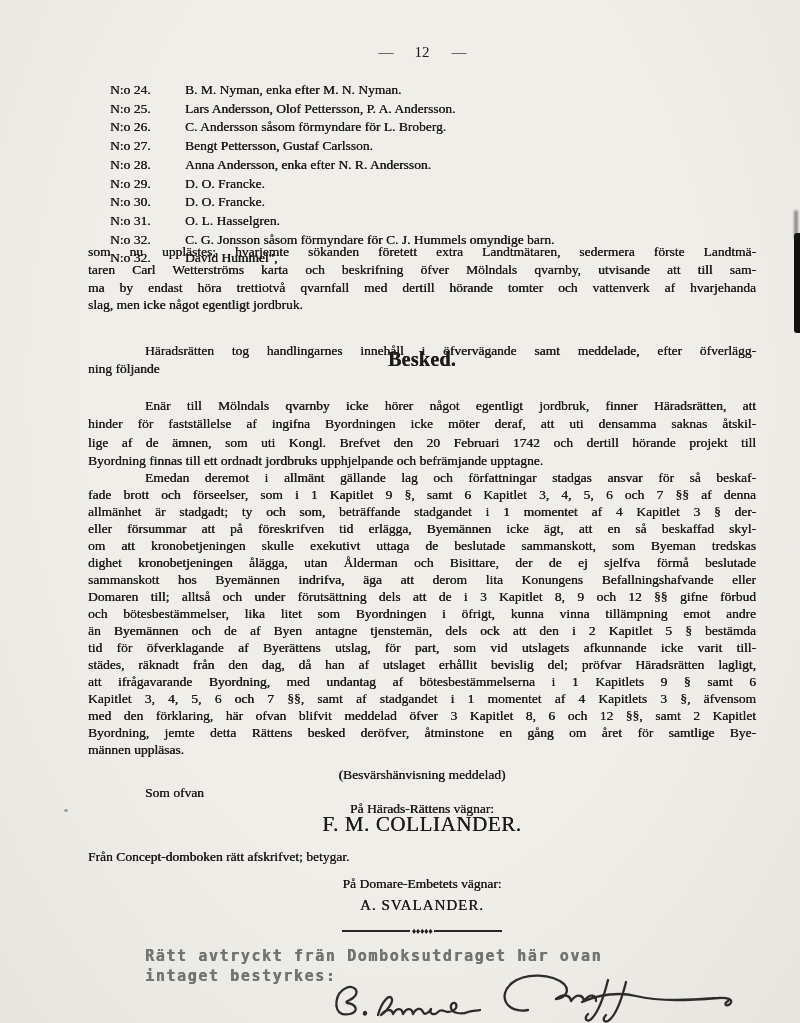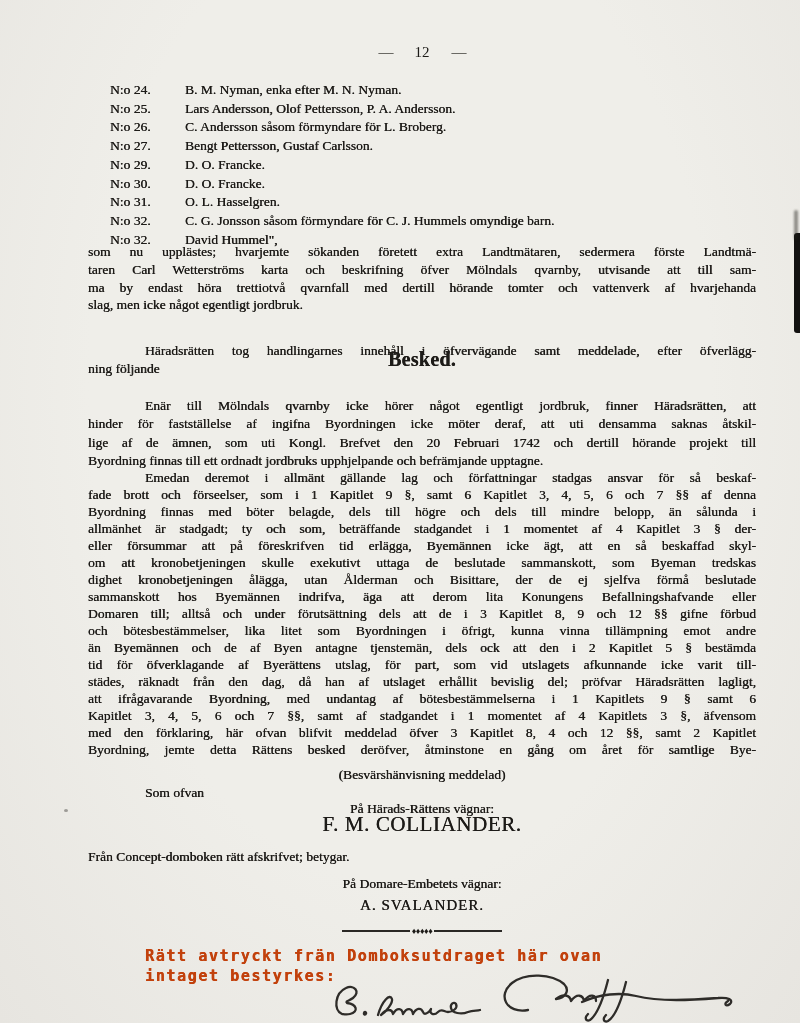--- a/index.html
+++ b/index.html
@@ -48,21 +48,21 @@
   #svalander   { top:897px; font-size:15px; letter-spacing:1px; }
 
   #divider { position:absolute; left:88px; width:668px; top:926px;
              display:flex; justify-content:center; align-items:center; }
   #divider .rule { width:68px; height:1.6px; background:#2a2825; }
   #divider .orn  { font-size:9px; letter-spacing:-0.5px; color:#1d1b18; padding:0 2px; line-height:10px; }
 
   
   #attest { position:absolute; left:145px; top:946px; width:520px;
             font-family:"DejaVu Sans Mono", monospace; font-weight:bold;
-            font-size:15px; line-height:20px; letter-spacing:1.6px; color:#c2410c;
+            font-size:15px; line-height:20px; letter-spacing:1.6px; color:#737373;
             text-shadow:0.4px 0 0 currentColor; }
 
   
   #sigs { position:absolute; left:320px; top:968px; }
   #sigs path { fill:none; stroke:#2e2c29; stroke-width:2.3; stroke-linecap:round; stroke-linejoin:round; }
 
   
   .artifact { position:absolute; }
   #edge-mark  { right:0; top:233px; width:6px; height:100px; background:#121110;
                 border-radius:3px 0 0 3px; filter:blur(0.4px); }
@@ -91,20 +91,24 @@
     </div>
   <div class="lrow">
       <span class="lno">N:o 26.</span>
       <span>C. Andersson såsom förmyndare för L. Broberg.</span>
     </div>
   <div class="lrow">
       <span class="lno">N:o 27.</span>
       <span>Bengt Pettersson, Gustaf Carlsson.</span>
     </div>
   <div class="lrow">
+      <span class="lno">N:o 28.</span>
+      <span>Anna Andersson, enka efter N. R. Andersson.</span>
+    </div>
+  <div class="lrow">
       <span class="lno">N:o 29.</span>
       <span>D. O. Francke.</span>
     </div>
   <div class="lrow">
       <span class="lno">N:o 30.</span>
       <span>D. O. Francke.</span>
     </div>
   <div class="lrow">
       <span class="lno">N:o 31.</span>
       <span>O. L. Hasselgren.</span>
@@ -136,35 +140,35 @@
 <div class="blk" id="para-besked1">
   <div class="jl ind">Enär till Mölndals qvarnby icke hörer något egentligt jordbruk, finner Häradsrätten, att</div>
   <div class="jl">hinder för fastställelse af ingifna Byordningen icke möter deraf, att uti densamma saknas åtskil-</div>
   <div class="jl">lige af de ämnen, som uti Kongl. Brefvet den 20 Februari 1742 och dertill hörande projekt till</div>
   <div class="ll">Byordning finnas till ett ordnadt jordbruks upphjelpande och befrämjande upptagne.</div>
 </div>
 
 <div class="blk" id="para-besked2">
   <div class="jl ind">Emedan deremot i allmänt gällande lag och författningar stadgas ansvar för så beskaf-</div>
   <div class="jl">fade brott och förseelser, som i 1 Kapitlet 9 §, samt 6 Kapitlet 3, 4, 5, 6 och 7 §§ af denna</div>
-  <div class="jl">Byordning finnas med böter belagde, dels till högre och dels till mindre belopp, än sålunda i</div>
   <div class="jl">allmänhet är stadgadt; ty och som, beträffande stadgandet i 1 momentet af 4 Kapitlet 3 § der-</div>
   <div class="jl">eller försummar att på föreskrifven tid erlägga, Byemännen icke ägt, att en så beskaffad skyl-</div>
   <div class="jl">om att kronobetjeningen skulle exekutivt uttaga de beslutade sammanskott, som Byeman tredskas</div>
   <div class="jl">dighet kronobetjeningen ålägga, utan Ålderman och Bisittare, der de ej sjelfva förmå beslutade</div>
   <div class="jl">sammanskott hos Byemännen indrifva, äga att derom lita Konungens Befallningshafvande eller</div>
   <div class="jl">Domaren till; alltså och under förutsättning dels att de i 3 Kapitlet 8, 9 och 12 §§ gifne förbud</div>
   <div class="jl">och bötesbestämmelser, lika litet som Byordningen i öfrigt, kunna vinna tillämpning emot andre</div>
   <div class="jl">än Byemännen och de af Byen antagne tjenstemän, dels ock att den i 2 Kapitlet 5 § bestämda</div>
   <div class="jl">tid för öfverklagande af Byerättens utslag, för part, som vid utslagets afkunnande icke varit till-</div>
   <div class="jl">städes, räknadt från den dag, då han af utslaget erhållit bevislig del; pröfvar Häradsrätten lagligt,</div>
   <div class="jl">att ifrågavarande Byordning, med undantag af bötesbestämmelserna i 1 Kapitlets 9 § samt 6</div>
   <div class="jl">Kapitlet 3, 4, 5, 6 och 7 §§, samt af stadgandet i 1 momentet af 4 Kapitlets 3 §, äfvensom</div>
-  <div class="jl">med den förklaring, här ofvan blifvit meddelad öfver 3 Kapitlet 8, 4 och 12 §§, samt 2 Kapitlet</div>
+  <div class="jl">med den förklaring, här ofvan blifvit meddelad öfver 3 Kapitlet 8, 6 och 12 §§, samt 2 Kapitlet</div>
   <div class="jl">Byordning, jemte detta Rättens besked deröfver, åtminstone en gång om året för samtlige Bye-</div>
+  <div class="ll">männen uppläsas.</div>
 </div>
 
 <div class="blk ctr" id="appeal-note">(Besvärshänvisning meddelad)</div>
 <div class="blk" id="som-ofvan">Som ofvan</div>
 <div class="blk ctr" id="harads">På Härads-Rättens vägnar:</div>
 <div class="blk ctr" id="colliander">F. M. COLLIANDER.</div>
 <div class="blk" id="concept">Från Concept-domboken rätt afskrifvet; betygar.</div>
 <div class="blk ctr" id="domare">På Domare-Embetets vägnar:</div>
 <div class="blk ctr" id="svalander">A. SVALANDER.</div>
 

